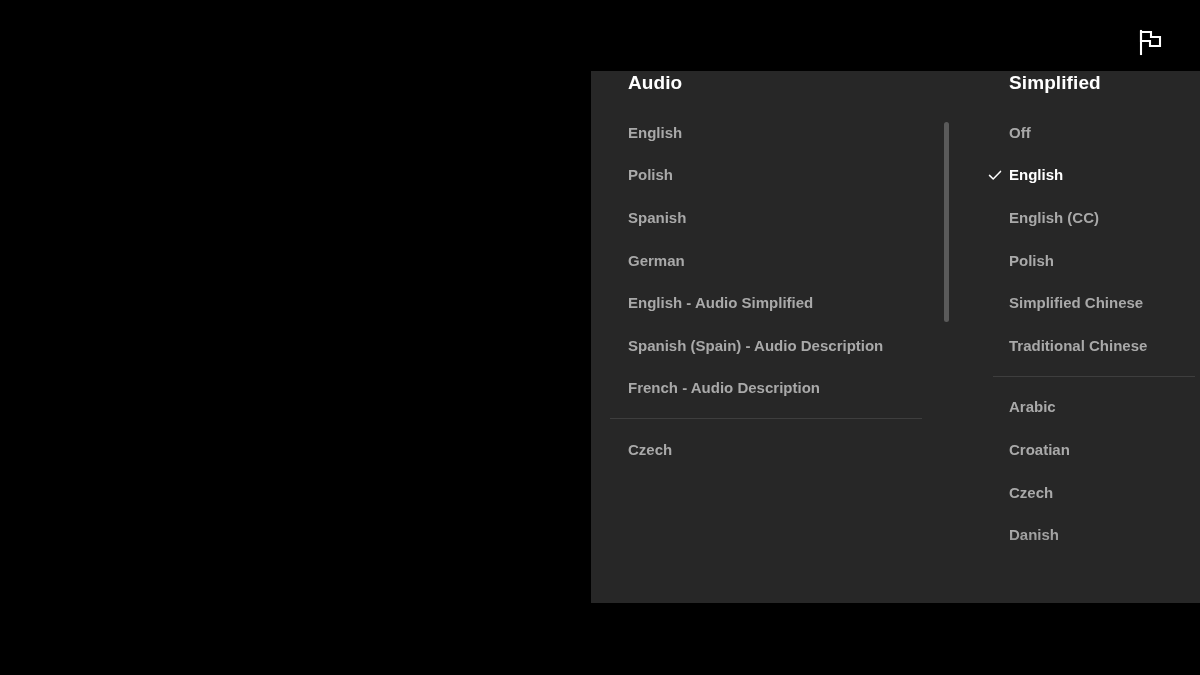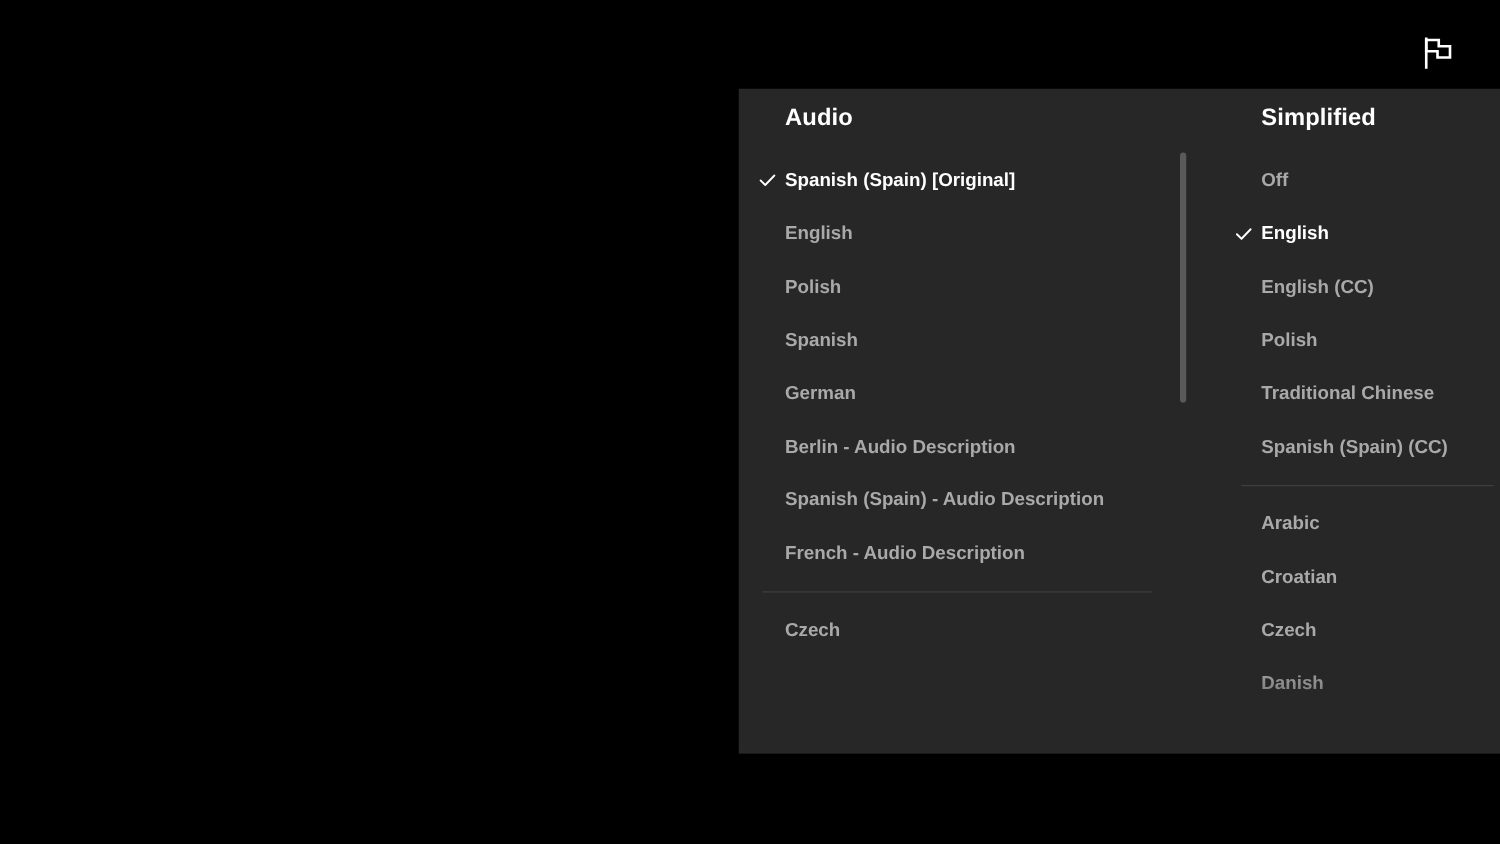--- a/index.html
+++ b/index.html
@@ -51,21 +51,20 @@
     width: 609px;
     height: 532px;
     background: #272727;
     display: flex;
     overflow: hidden;
   }
 
   .track-col {
     position: relative;
     height: 100%;
-    padding-top: 12px;
     overflow: hidden;
   }
   .track-col.audio    { width: 372px; padding-left: 37px; }
   .track-col.subtitles{ width: 237px; padding-left: 46px; }
 
   .col-title {
     font-size: 19px;
     font-weight: bold;
     color: #ffffff;
     letter-spacing: .1px;
@@ -208,47 +207,39 @@
       </svg>
     </span>
   </div>
 
   <div class="track-panel">
 
     <div class="track-col audio">
       <div class="col-title">Audio</div>
 
       <ul class="track-list">
-        <li class="track-item selected">
-          <span class="check">
-            <svg width="16" height="16" viewBox="0 0 16 16" fill="none" stroke="#ffffff" stroke-width="1.5" stroke-linecap="round" stroke-linejoin="round">
-              <path d="M2.5 8.4 L6.2 12 L13.5 4.4"></path>
-            </svg>
-          </span>
-          <span class="label">Spanish (Spain) [Original]</span>
-        </li>
         <li class="track-item">
 
           <span class="label">English</span>
         </li>
         <li class="track-item">
 
           <span class="label">Polish</span>
         </li>
         <li class="track-item">
 
           <span class="label">Spanish</span>
         </li>
         <li class="track-item">
 
           <span class="label">German</span>
         </li>
         <li class="track-item">
 
-          <span class="label">Berlin - Audio Description</span>
+          <span class="label">English - Audio Simplified</span>
         </li>
         <li class="track-item">
 
           <span class="label">Spanish (Spain) - Audio Description</span>
         </li>
         <li class="track-item">
 
           <span class="label">French - Audio Description</span>
         </li>
 
@@ -284,25 +275,25 @@
         <li class="track-item">
 
           <span class="label">English (CC)</span>
         </li>
         <li class="track-item">
 
           <span class="label">Polish</span>
         </li>
         <li class="track-item">
 
+          <span class="label">Simplified Chinese</span>
+        </li>
+        <li class="track-item">
+
           <span class="label">Traditional Chinese</span>
-        </li>
-        <li class="track-item">
-
-          <span class="label">Spanish (Spain) (CC)</span>
         </li>
 
         <li class="track-divider"></li>
 
         <li class="track-item">
 
           <span class="label">Arabic</span>
         </li>
         <li class="track-item">
 

